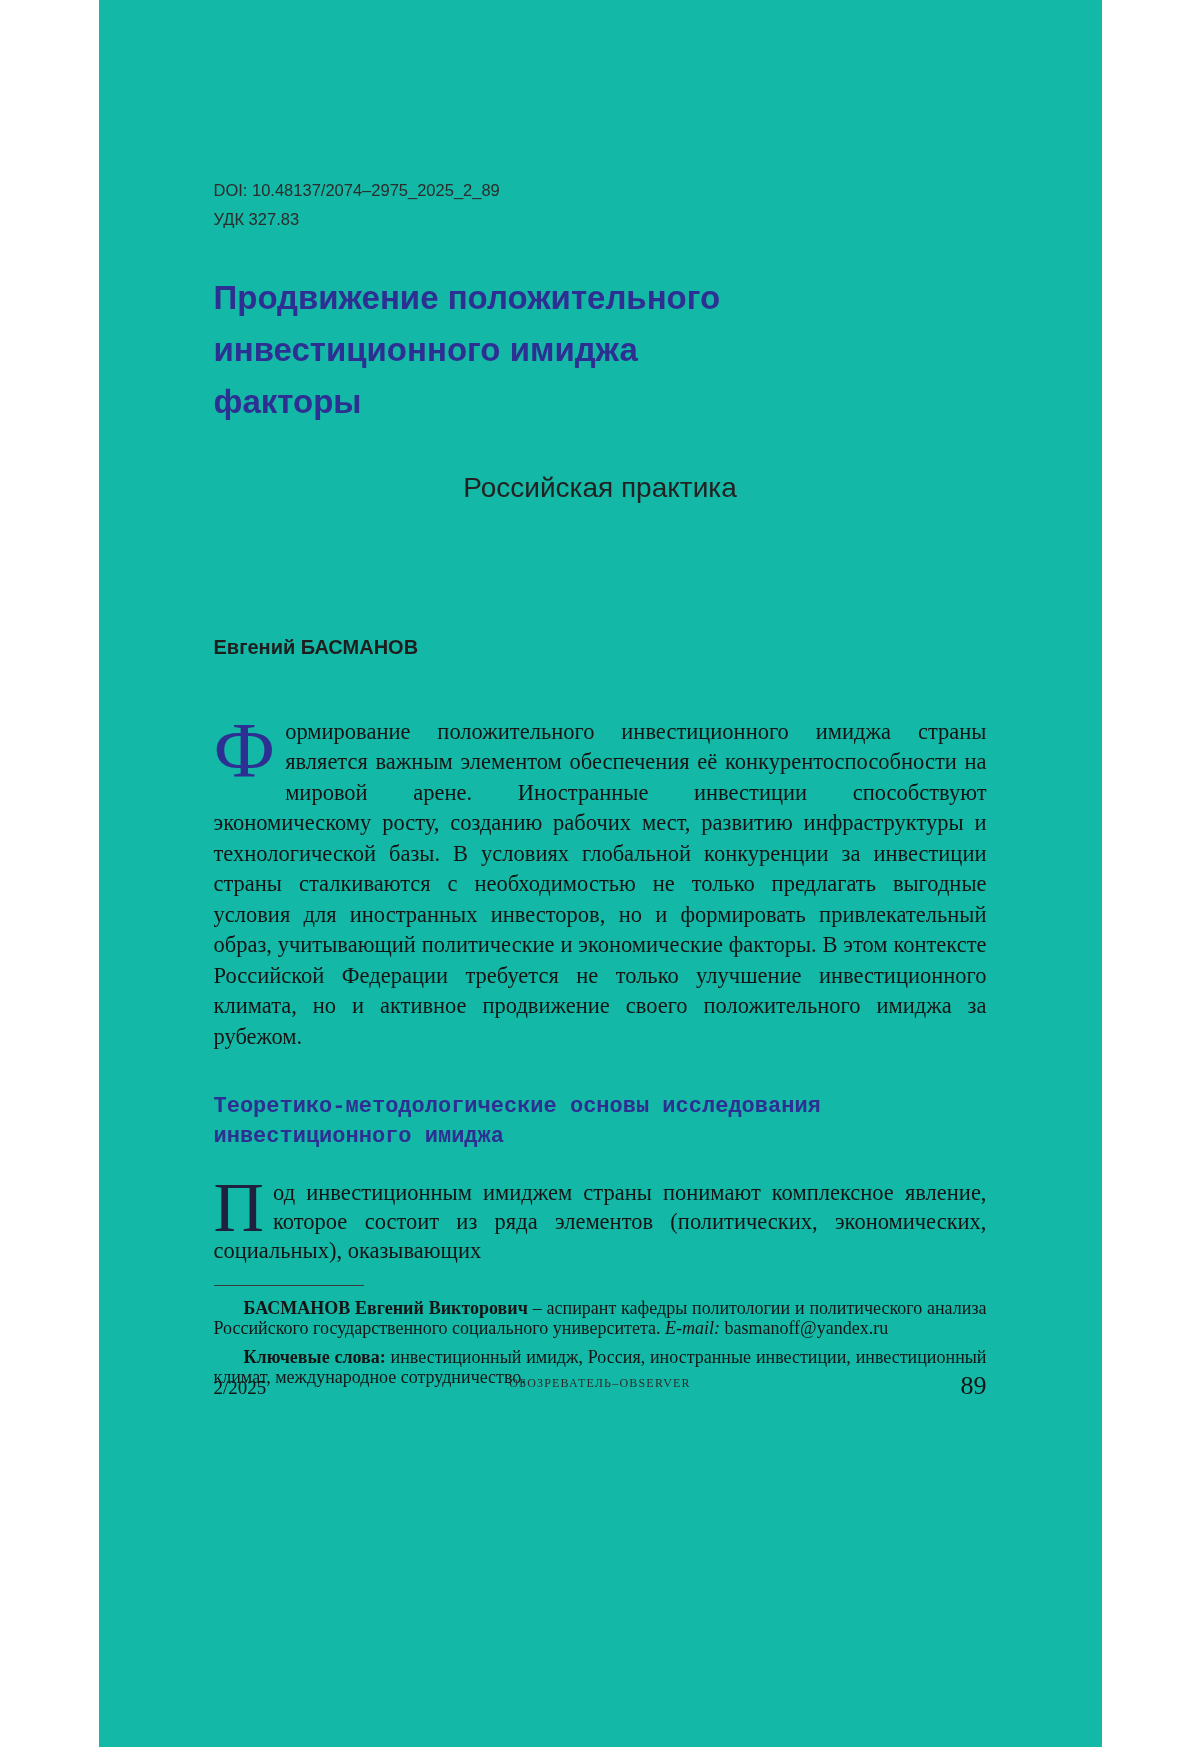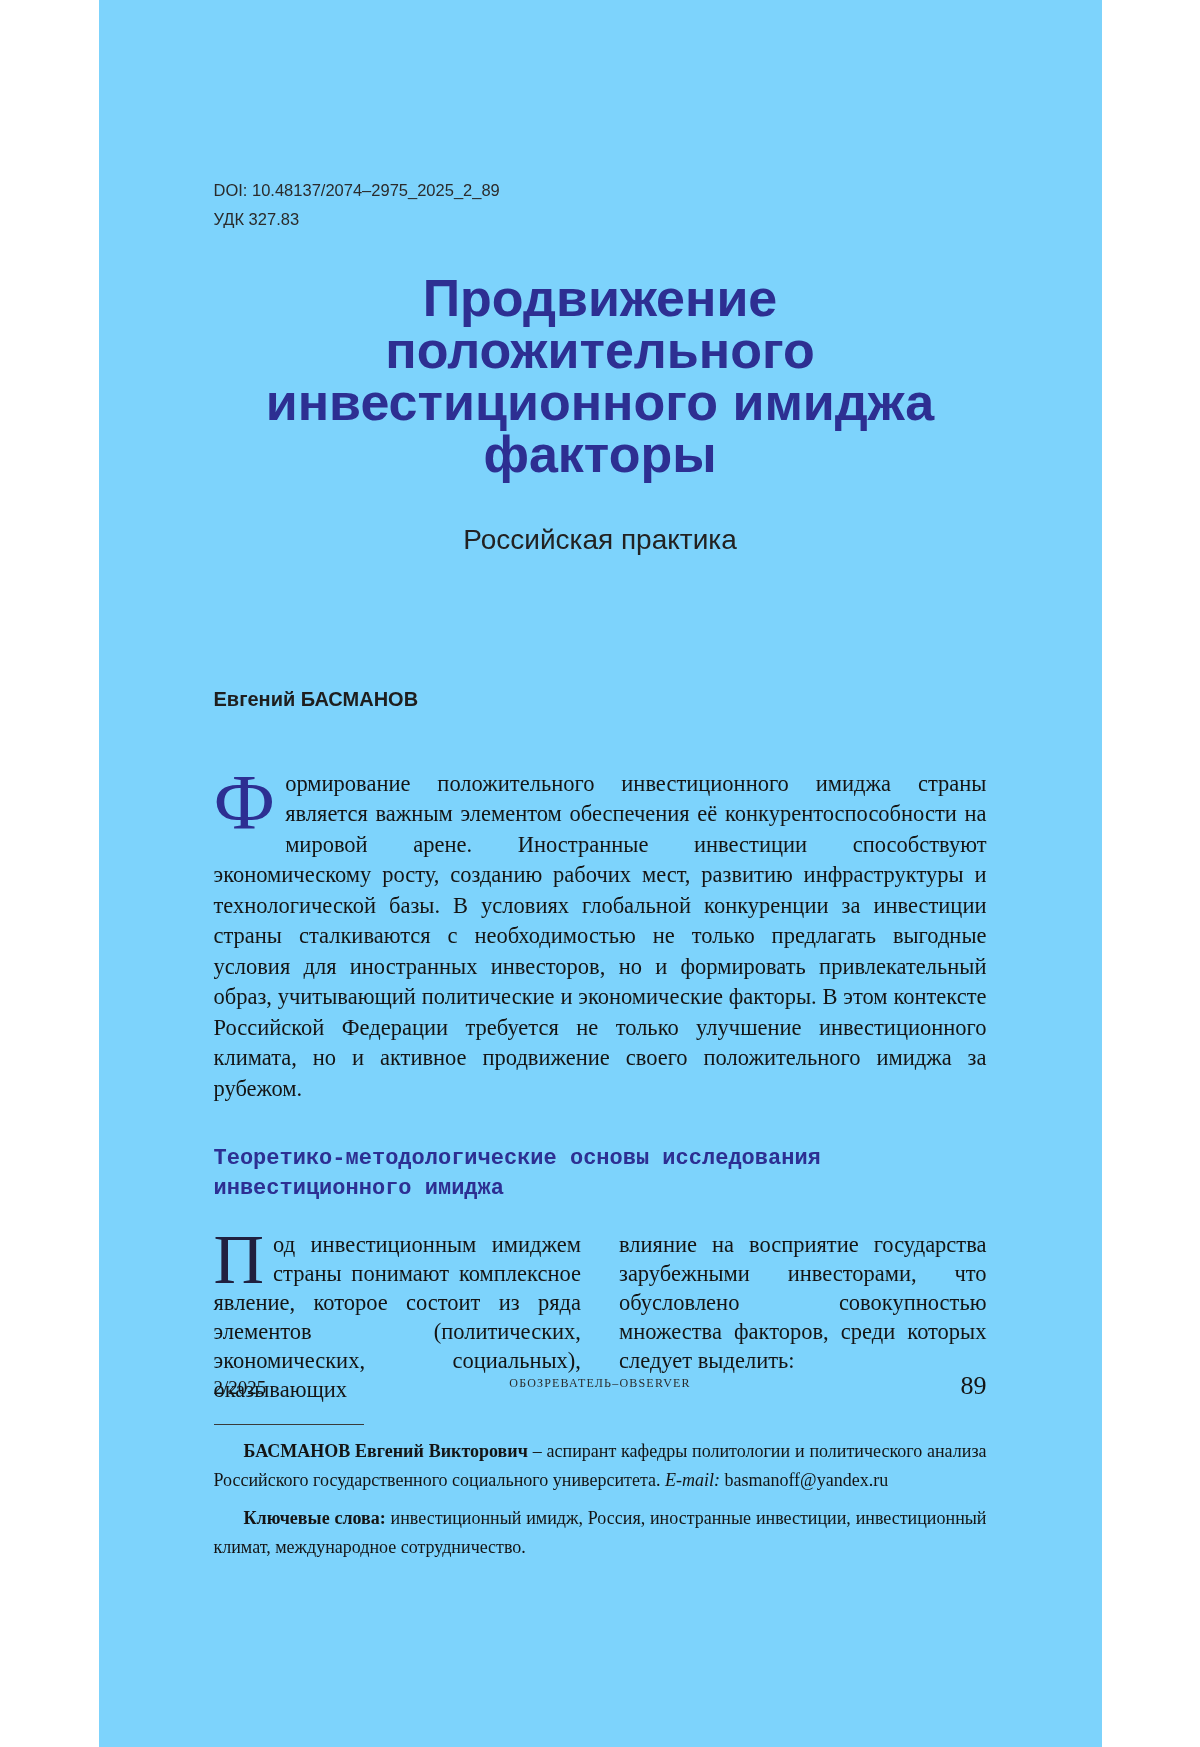--- a/index.html
+++ b/index.html
@@ -3,40 +3,39 @@
 <meta charset="utf-8">
 <style>
   :root { --accent: #2d2f92; }
   * { box-sizing: border-box; }
   html, body { margin: 0; padding: 0; background: #ffffff; }
 
   .page {
     width: 1003px;
     height: 1747px;
     margin: 0 auto;
-    background: #7dd3fc;
+    background: #14b8a6;
     position: relative;
     overflow: hidden;
     padding: 176px 115px 0 115px;
     font-family: "Liberation Serif", "DejaVu Serif", serif;
     color: #141414;
   }
 
   .meta {
     font-family: "Liberation Sans", "DejaVu Sans", sans-serif;
     font-size: 16.5px;
     line-height: 1.75;
     color: #2b2b2b;
   }
 
   .title {
     margin: 38px 0 0 0;
-    text-align: center;
     font-family: "Liberation Sans", "DejaVu Sans", sans-serif;
-    font-size: 52px;
+    font-size: 33px;
     font-weight: 700;
     line-height: 52px;
     color: var(--accent);
   }
   .title .tline { display: block; }
 
   .subtitle {
     margin-top: 44px;
     text-align: center;
     font-family: "Liberation Sans", "DejaVu Sans", sans-serif;
@@ -102,21 +101,21 @@
 
   .footnote { margin-top: 20px; }
   .rule {
     width: 150px;
     border-top: 1.5px solid #3a3a3a;
     margin-bottom: 12px;
   }
   .fn {
     margin: 0 0 9px 0;
     font-size: 18px;
-    line-height: 29px;
+    line-height: 20px;
     text-align: justify;
     text-indent: 30px;
   }
   .fn b { font-weight: 700; }
   .fn i { font-style: italic; }
 
   .footer {
     position: absolute;
     left: 115px;
     right: 115px;
@@ -159,21 +158,20 @@
 
   <p class="lead"><span class="dropcap dropcap-lead">Ф</span><span>ормирование положительного инвестиционного имиджа страны является важным элементом обеспечения её конкурентоспособности на мировой арене. Иностранные инвестиции способствуют экономическому росту, созданию рабочих мест, развитию инфраструктуры и технологической базы. В условиях глобальной конкуренции за инвестиции страны сталкиваются с необходимостью не только предлагать выгодные условия для иностранных инвесторов, но и формировать привлекательный образ, учитывающий политические и экономические факторы. В этом контексте Российской Федерации требуется не только улучшение инвестиционного климата, но и активное продвижение своего положительного имиджа за рубежом.</span></p>
 
   <h2 class="section-heading">
     <span class="hline">Теоретико-методологические основы исследования</span>
     <span class="hline">инвестиционного имиджа</span>
   </h2>
 
   <div class="columns">
     <p class="col"><span class="dropcap dropcap-col">П</span><span>од инвестиционным имиджем страны понимают комплексное явление, которое состоит из ряда элементов (политических, экономических, социальных), оказывающих</span></p>
-    <p class="col"><span>влияние на восприятие государства зарубежными инвесторами, что обусловлено совокупностью множества факторов, среди которых следует выделить:</span></p>
   </div>
 
   <div class="footnote">
     <div class="rule"></div>
     <p class="fn"><b>БАСМАНОВ Евгений Викторович</b><span> – аспирант кафедры политологии и политического анализа Российского государственного социального университета. </span><i>E-mail:</i><span> basmanoff@yandex.ru</span></p>
     <p class="fn"><b>Ключевые слова:</b><span> инвестиционный имидж, Россия, иностранные инвестиции, инвестиционный климат, международное сотрудничество.</span></p>
   </div>
 
   <footer class="footer">
     <span class="issue">2/2025</span>

